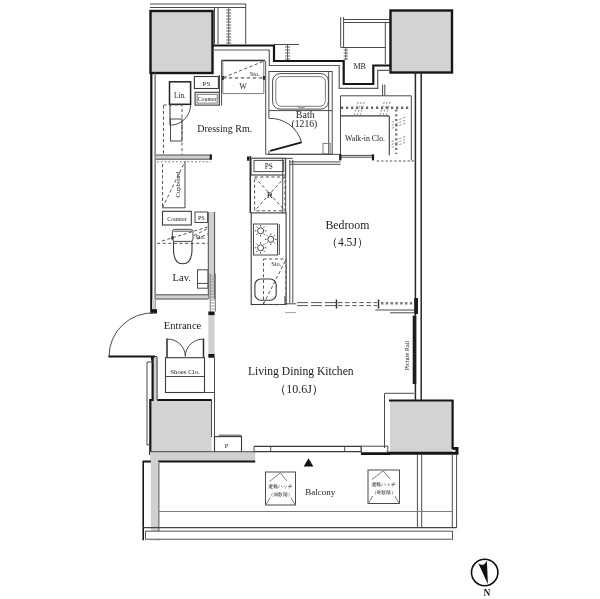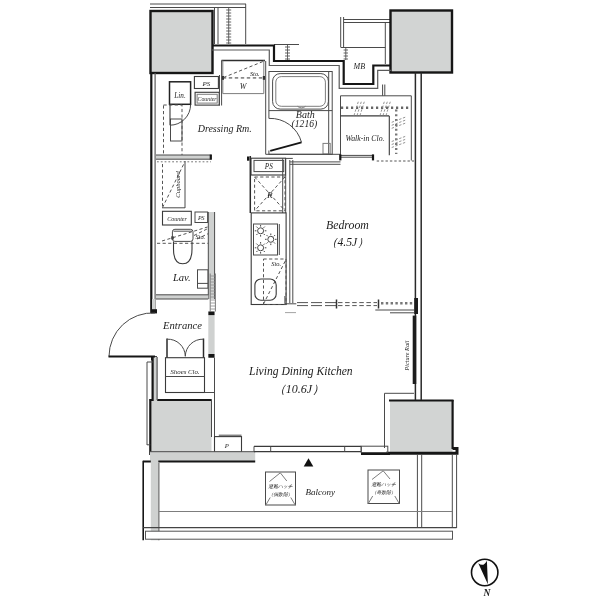--- a/index.html
+++ b/index.html
@@ -1,16 +1,16 @@
 <!DOCTYPE html>
 <html><head>
 <meta charset="utf-8">
 <style>
   html,body{margin:0;padding:0;background:#fff;}
-  .wrap{width:552px;height:599px;position:relative;overflow:hidden;background:#fff;font-style:italic;}
+  .wrap{width:552px;height:599px;position:relative;overflow:hidden;background:#fff;}
   svg{display:block;}
   text{font-family:"Liberation Serif", serif; fill:#1c1c1c;}
 </style>
 </head>
 <body>
 <div class="wrap">
 <svg width="600" height="599" viewBox="0 0 600 599">
 <defs>
 <style>
  .k2{stroke:#161616;stroke-width:2.2;fill:none;}

